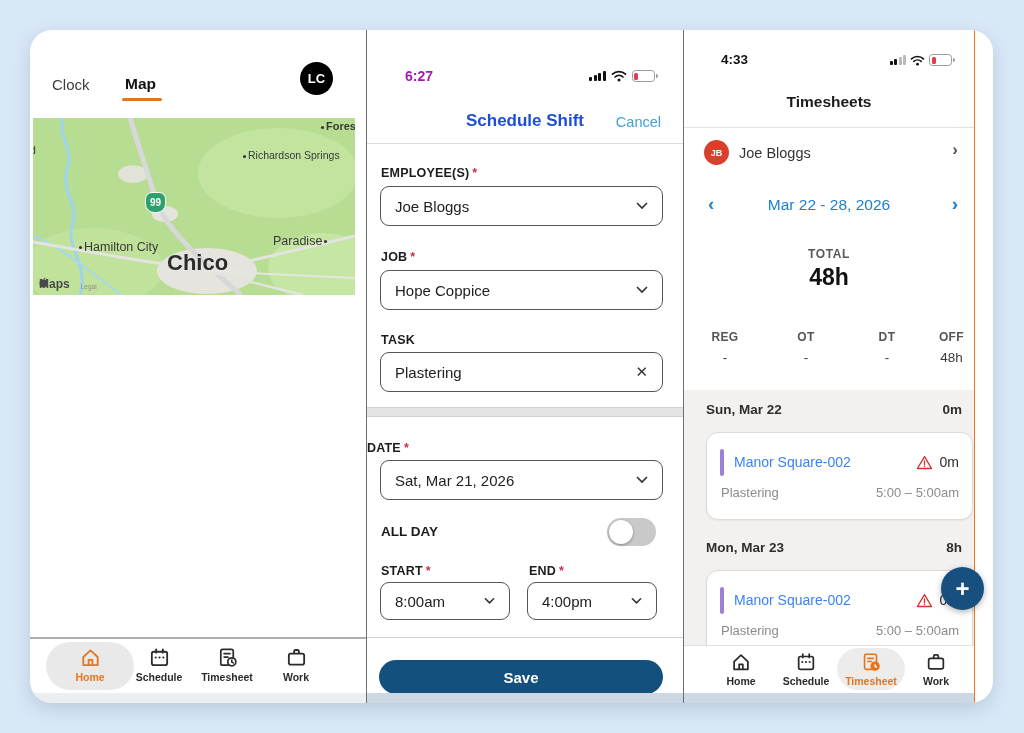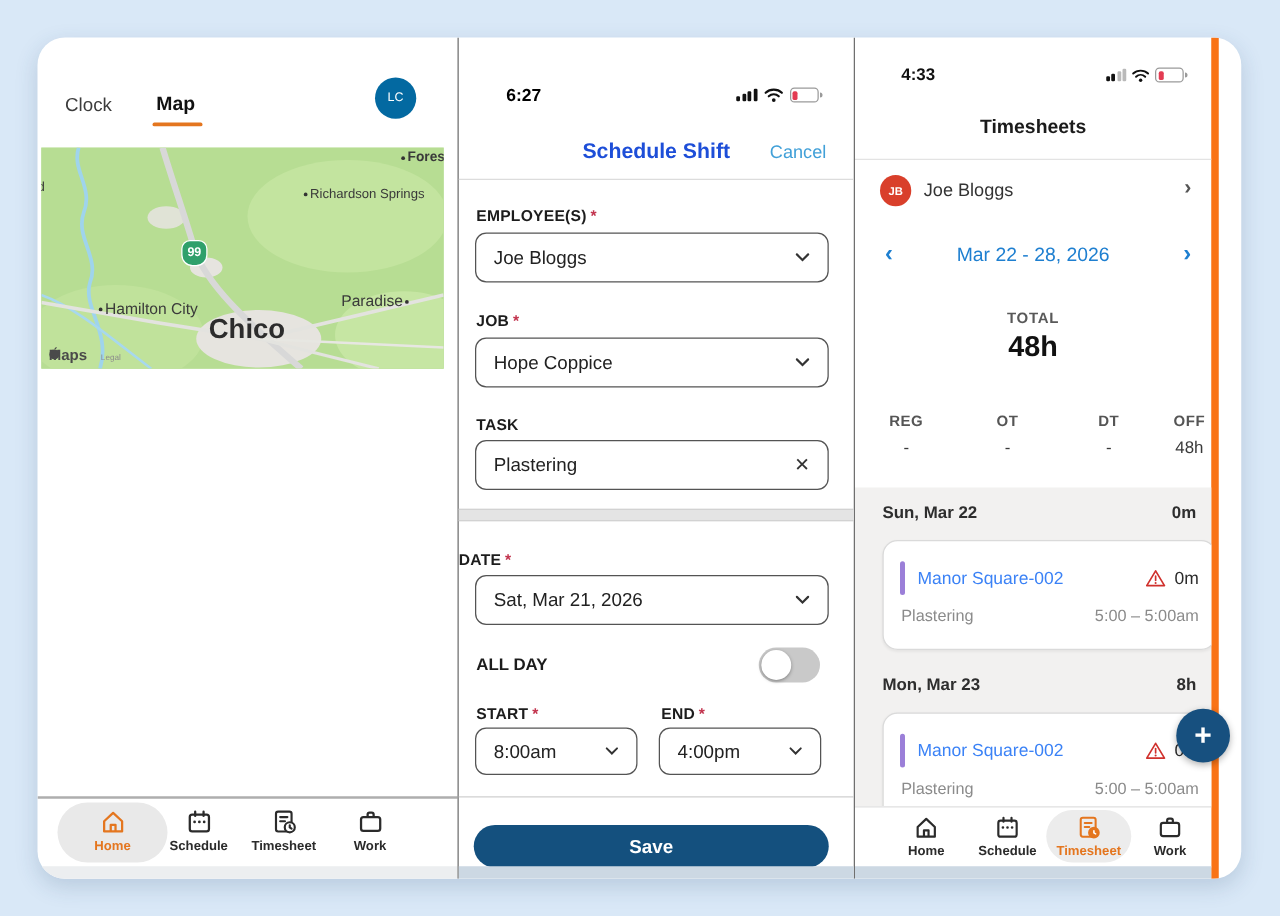--- a/index.html
+++ b/index.html
@@ -13,29 +13,29 @@
   }
   .card {
     position:absolute; left:30px; top:30px; width:963px; height:673px;
     background:#fff; border-radius:22px;
     box-shadow:0 6px 18px rgba(40,70,110,.18);
     display:flex; overflow:hidden;
   }
   .panel { position:relative; height:100%; }
   .panel-left  { width:336px; }
   .panel-mid   { width:318px; border-left:1.5px solid #6f6f6f; border-right:1.5px solid #6f6f6f; }
-  .panel-right { flex:1; border-right:6px solid #f97316; margin-right:18px; }
+  .panel-right { flex:1; border-right:1px solid #f97316; margin-right:18px; }
   .abs { position:absolute; }
 
   
   .tab-clock { left:22px; top:46px; font-size:15px; color:#3c3c3c; }
   .tab-map   { left:95px; top:45px; font-size:15.5px; font-weight:bold; color:#111; }
   .tab-underline { left:92px; top:68px; width:40px; height:3px; border-radius:2px; background:#e4761f; }
   .avatar-lc { left:270px; top:32px; width:33px; height:33px; border-radius:50%;
-    background:#0369a1; color:#fff; font-size:10px; font-weight:normal;
+    background:#000000; color:#fff; font-size:13px; font-weight:bold;
     display:flex; align-items:center; justify-content:center; }
   .map { left:3px; top:88px; width:322px; height:177px; overflow:hidden; background:#b7dd93; }
   .map svg { position:absolute; left:0; top:0; }
   .map-label { position:absolute; font-size:11px; color:#3a3a3a; white-space:nowrap; }
   .map-label.dot-before::before { content:""; display:inline-block; width:3px; height:3px;
     border-radius:50%; background:#333; vertical-align:middle; margin-right:2px; }
   .map-label.dot-after::after { content:""; display:inline-block; width:3px; height:3px;
     border-radius:50%; background:#333; vertical-align:middle; margin-left:2px; }
   .ml-cut    { left:-3px; top:26px; font-size:10.5px; }
   .ml-forest { left:288px; top:2px; font-weight:bold; font-size:11px; }
@@ -56,21 +56,21 @@
   .nav-pill { position:absolute; top:2px; height:48px; border-radius:24px; background:#e9e9e9; }
   .nav-item { position:absolute; width:62px; display:flex; flex-direction:column; align-items:center; gap:2px; }
   .nav-item .lbl { font-size:10.5px; font-weight:bold; color:#2b2b2b; }
   .nav-item.active .lbl { color:#e4761f; }
   .nav-item svg { display:block; }
   .footer-strip { position:absolute; left:0; right:0; bottom:0; height:10px; }
   .fs-gray { background:#eceef0; }
   .fs-blue { background:#ccd8e3; }
 
   
-  .m-time { left:38px; top:38px; font-size:14px; font-weight:bold; color:#000000; }
+  .m-time { left:38px; top:38px; font-size:14px; font-weight:bold; color:#a21caf; }
   .m-status { left:222px; top:40px; display:flex; align-items:center; gap:5px; }
   .m-title { left:0; top:81px; width:100%; text-align:center; font-size:17px; font-weight:bold; color:#1d4ed8; }
   .m-cancel { right:22px; top:84px; font-size:14.5px; color:#41a0d8; }
   .m-divider { left:0; top:113px; width:100%; height:1px; background:#dcdcdc; }
   .f-label { position:absolute; font-size:12.5px; font-weight:bold; color:#1c1c1c; letter-spacing:.2px; }
   .req { color:#c2334d; margin-left:3px; }
   .f-box { position:absolute; left:13px; width:283px; height:40px; border:1.4px solid #545454;
     border-radius:9px; background:#fff; display:flex; align-items:center;
     padding:0 14px; font-size:15px; color:#222; }
   .f-box .val { flex:1; overflow:hidden; white-space:nowrap; }

